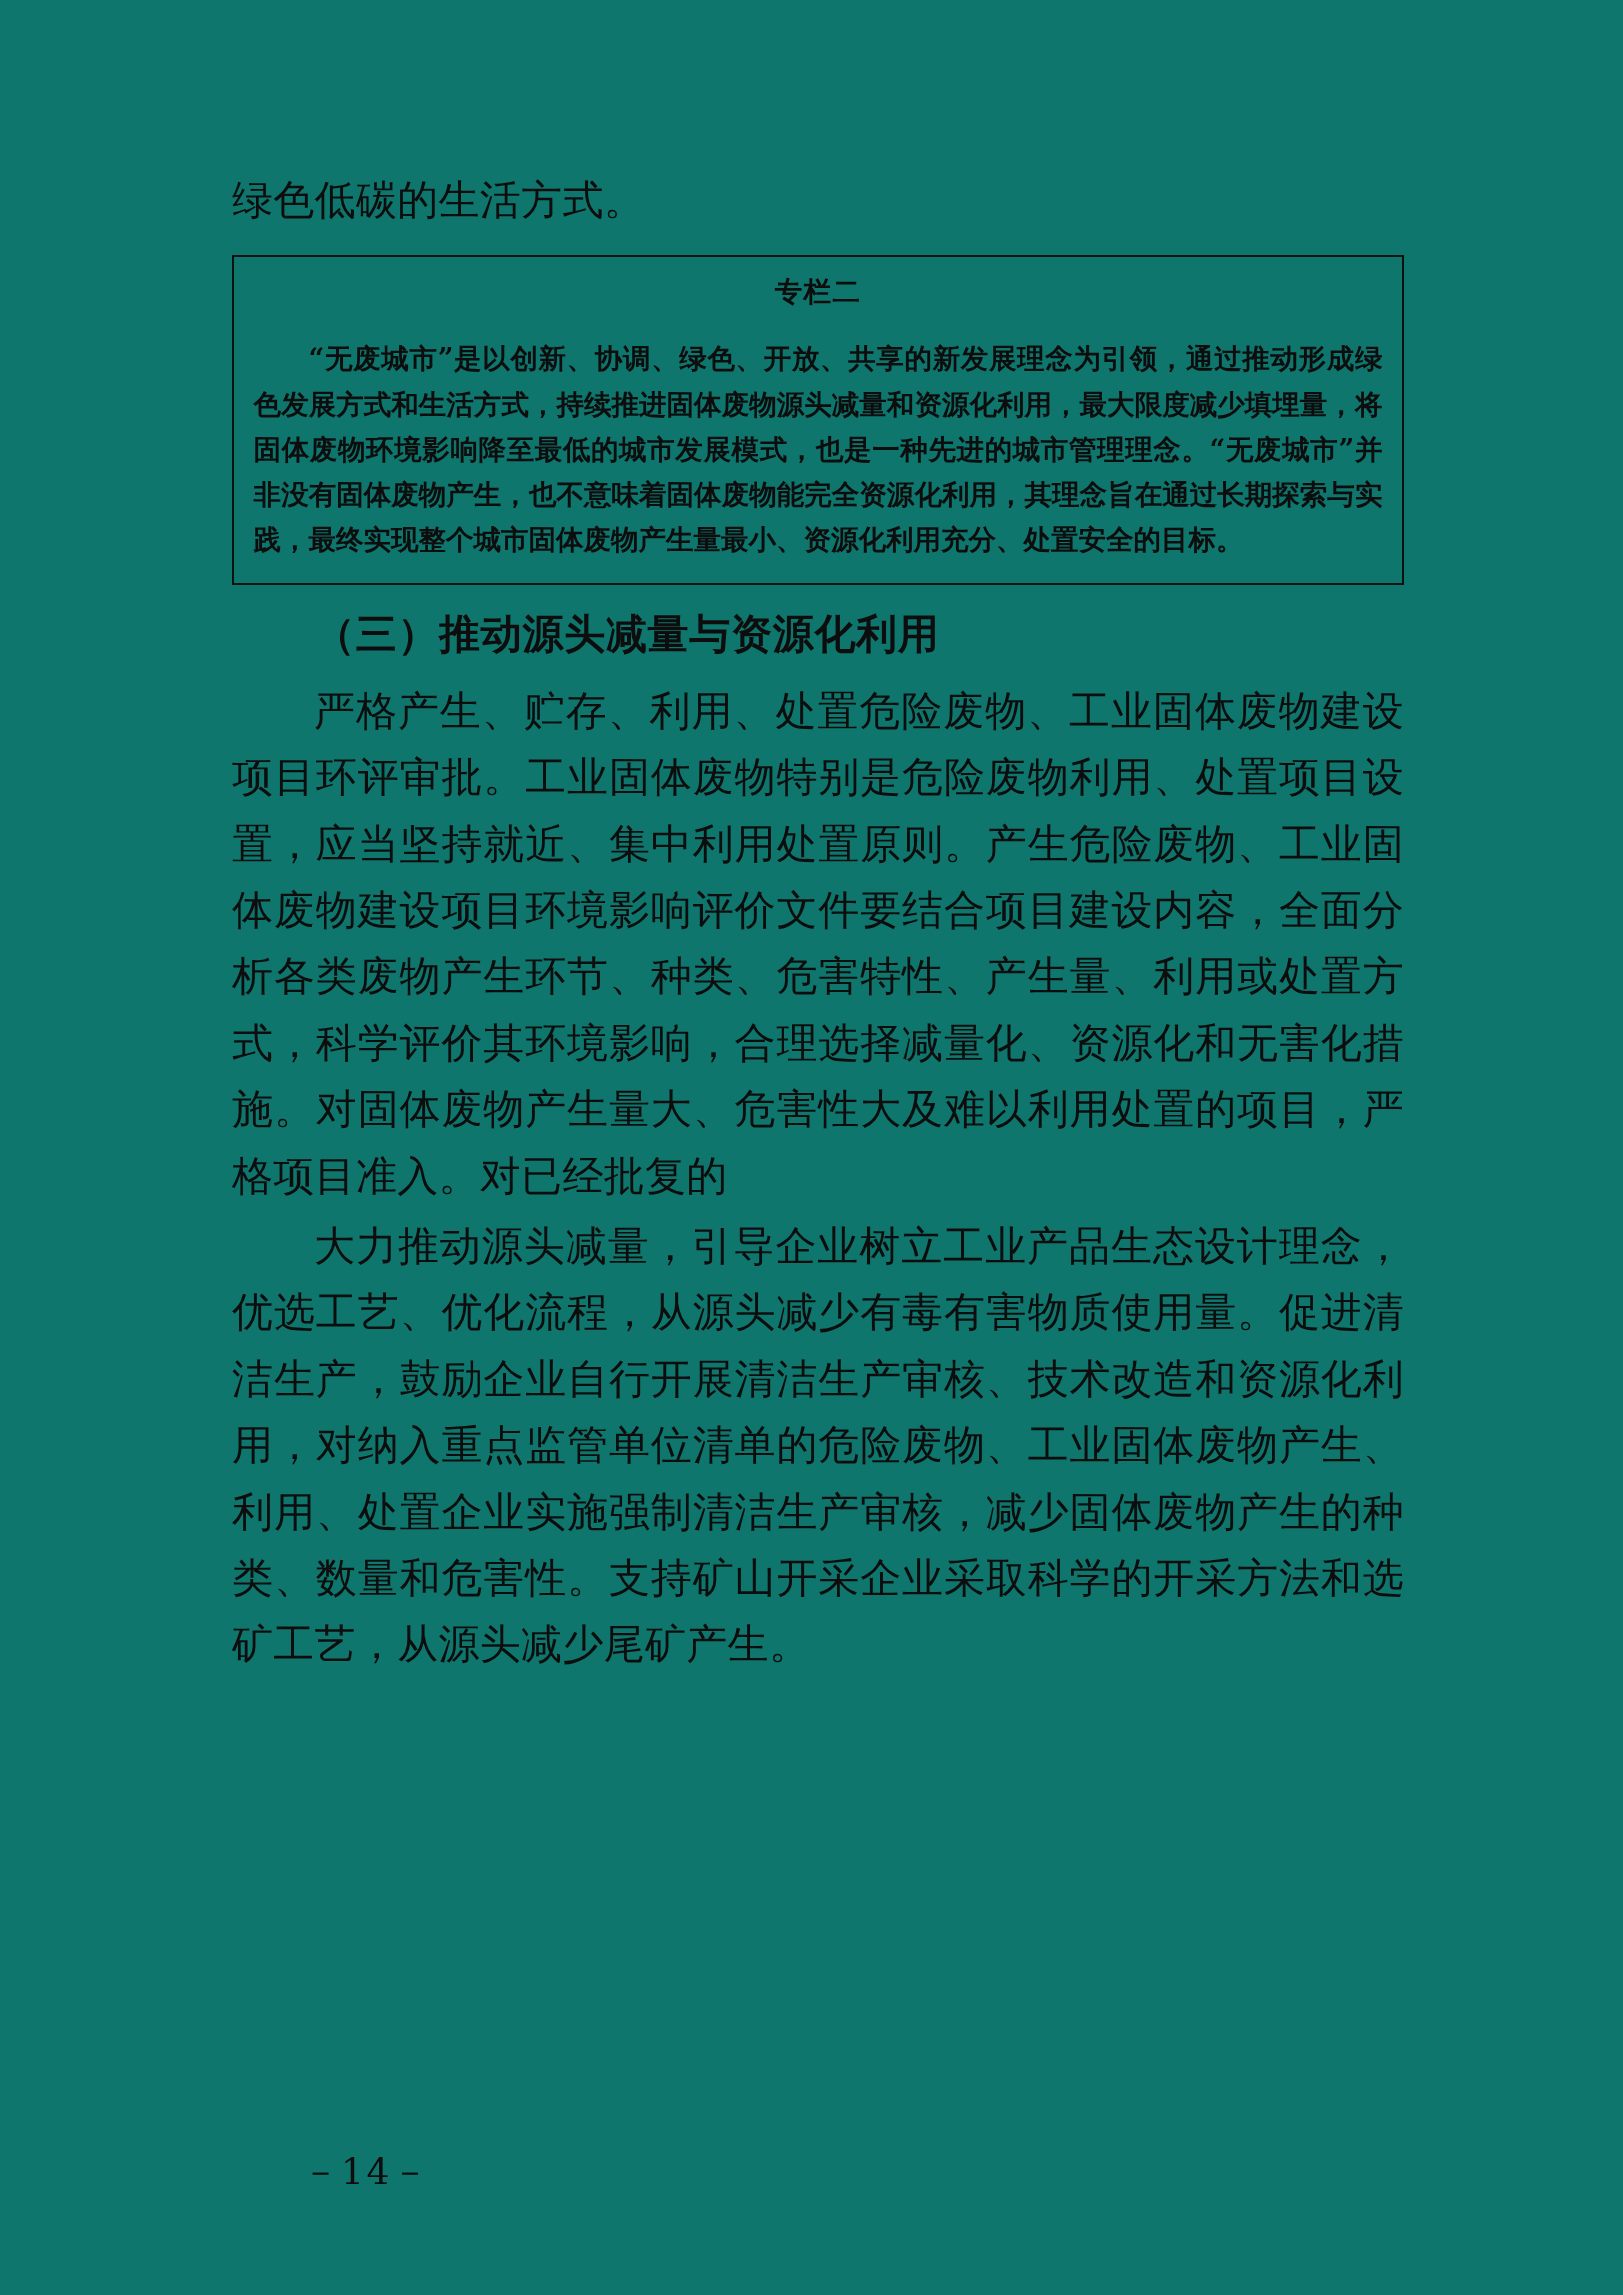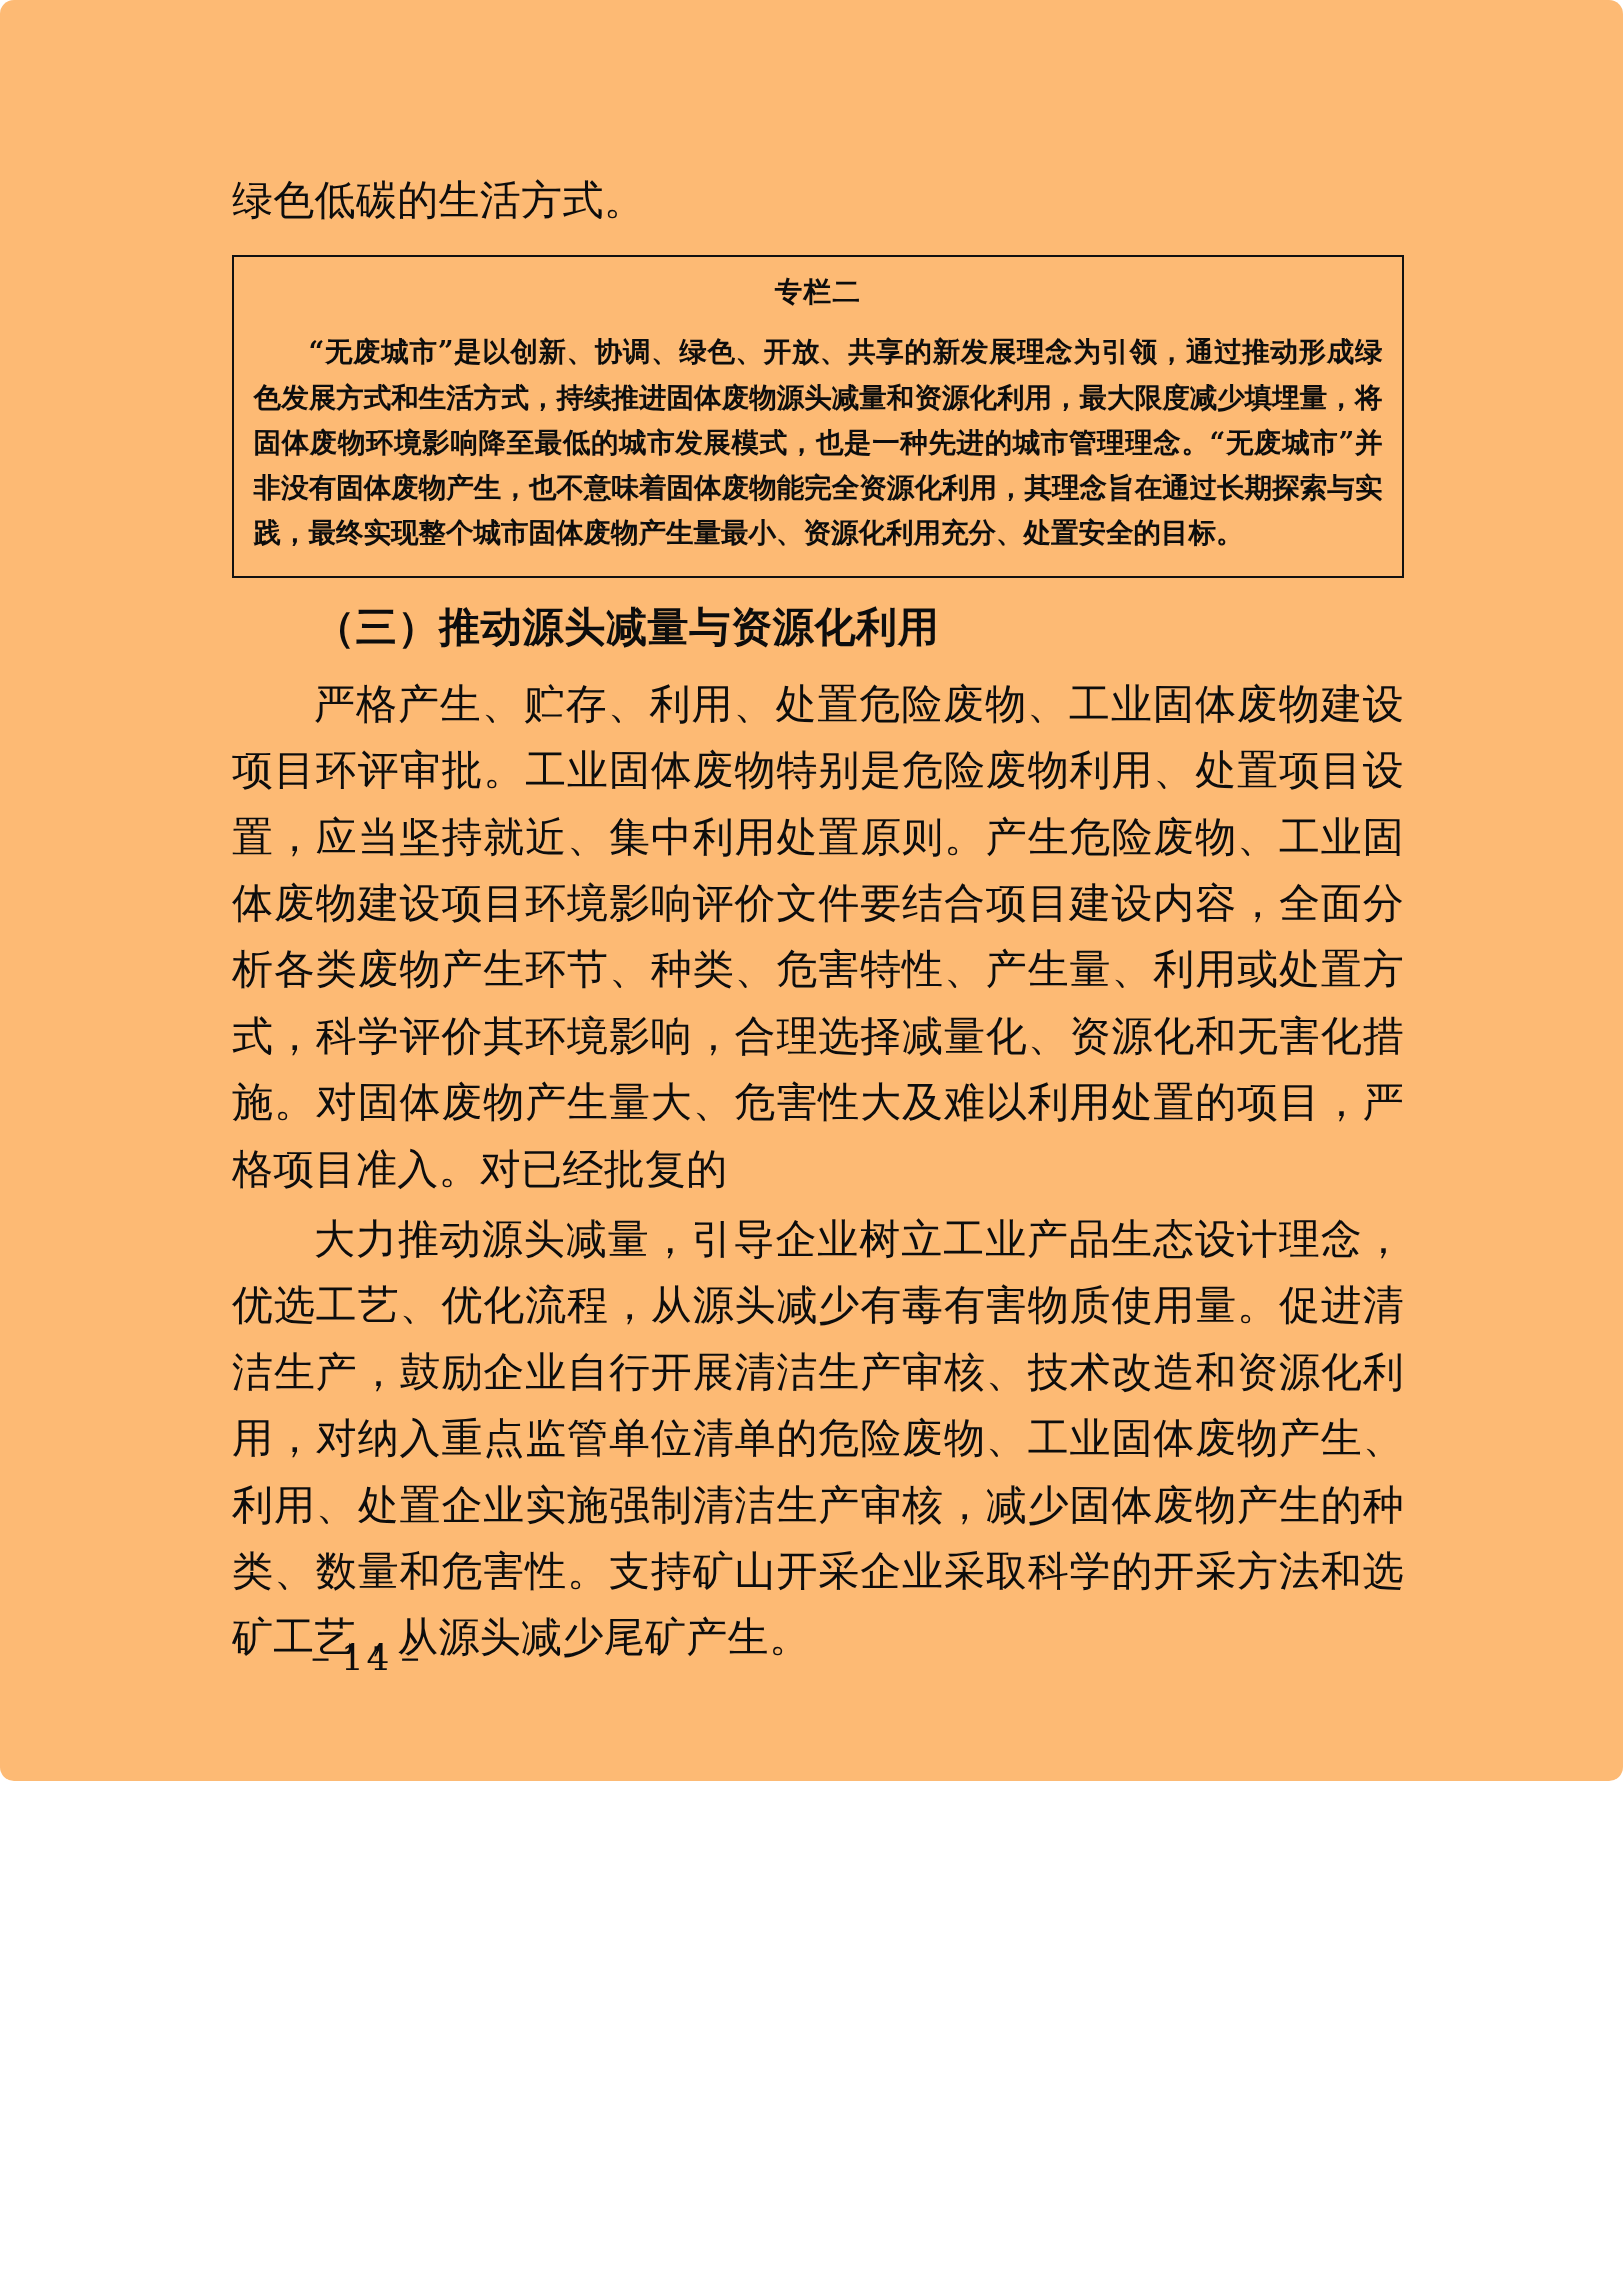--- a/index.html
+++ b/index.html
@@ -13,23 +13,22 @@
     font-family: "DejaVu Serif", "Liberation Serif", serif;
     color: #0d0d0d;
     position: relative;
     overflow: hidden;
   }
   .page {
     position: absolute;
     left: 0;
     top: 0;
     width: 1623px;
-    height: 1781px;
-    background: #fdba74;
-    border-radius: 14px;
+    height: 2295px;
+    background: #0f766e;
   }
   .content {
     position: absolute;
     left: 232px;
     top: 167px;
     width: 1172px;
   }
 
   
   .para {
@@ -53,21 +52,21 @@
     border: 2px solid #111111;
     margin: 22px 0 13px 0;
     padding: 17px 19.6px 21px 19.6px;
     box-sizing: border-box;
   }
   .callout-title {
     text-align: center;
     font-size: 27.5px;
     font-weight: bold;
     letter-spacing: 1.3px;
-    margin-bottom: 19px;
+    margin-bottom: 26px;
     font-family: "DejaVu Serif", "Liberation Serif", serif;
   }
   .callout-body {
     font-size: 27.5px;
     line-height: 1.64;
     text-align: justify;
     text-justify: inter-ideograph;
     text-indent: 2em;
     font-weight: bold;
     font-family: "DejaVu Serif", "Liberation Serif", serif;

